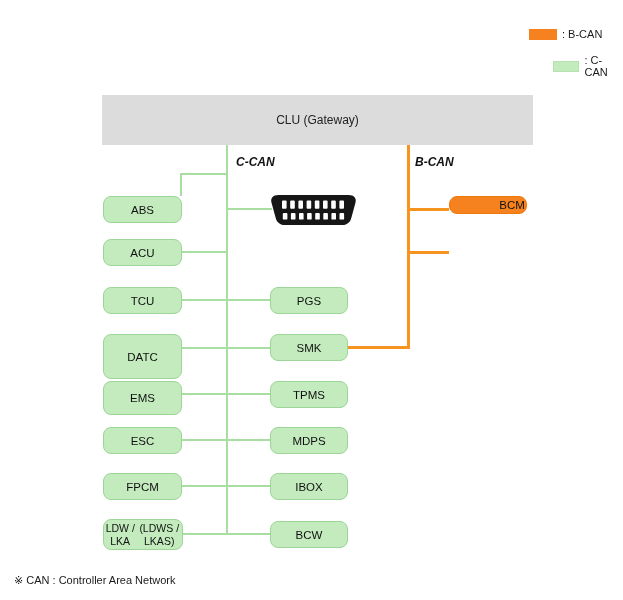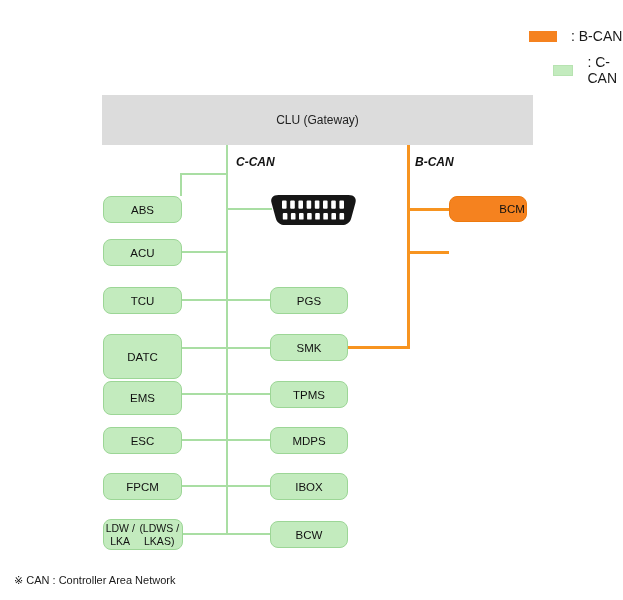--- a/index.html
+++ b/index.html
@@ -19,21 +19,21 @@
     background:#DCDCDC;display:flex;align-items:center;justify-content:center;
     font-size:12px;color:#222;box-sizing:border-box;
   }
   .gline{position:absolute;background:#A9DEA3;}
   .oline{position:absolute;background:#F79420;}
   .bus-label{position:absolute;font-size:12px;font-weight:bold;color:#111;font-style:italic;}
   .legend-row{position:absolute;display:flex;align-items:center;}
   .legend-swatch{width:28px;height:11px;display:inline-block;}
   .legend-swatch.orange{background:#F5821F;}
   .legend-swatch.green{background:#C3EBBE;border:1px solid #B7E3B1;box-sizing:border-box;}
-  .legend-label{font-size:14px;margin-left:14px;color:#1a1a1a;}
+  .legend-label{font-size:11px;margin-left:5px;color:#1a1a1a;}
   .footnote{position:absolute;left:14px;top:574px;font-size:11px;color:#1a1a1a;}
   .two-line{font-size:10.5px;line-height:1.18;flex-direction:row;}
   .obd-icon{position:absolute;left:269px;top:194px;width:89px;height:32px;}
 </style>
 </head>
 <body>
 
 <div class="canvas">
 
   <div class="legend-row" style="left:529px;top:28px;">
@@ -80,21 +80,21 @@
     <span>(LDWS / LKAS)</span>
   </div>
 
   <div class="node green-node" style="left:270px;top:287px;width:78px;height:27px;">PGS</div>
   <div class="node green-node" style="left:270px;top:334px;width:78px;height:27px;">SMK</div>
   <div class="node green-node" style="left:270px;top:381px;width:78px;height:27px;">TPMS</div>
   <div class="node green-node" style="left:270px;top:427px;width:78px;height:27px;">MDPS</div>
   <div class="node green-node" style="left:270px;top:473px;width:78px;height:27px;">IBOX</div>
   <div class="node green-node" style="left:270px;top:521px;width:78px;height:27px;">BCW</div>
 
-  <div class="node orange-node" style="left:449px;top:196px;width:78px;height:26px;padding-left:48px;">BCM</div>
+  <div class="node orange-node" style="left:449px;top:196px;width:78px;height:18px;padding-left:48px;">BCM</div>
 
   <div class="obd-icon">
     <svg width="89" height="32" viewBox="0 0 89 32" xmlns="http://www.w3.org/2000/svg">
       <path d="M9.5 1 H79.5 C85.2 1 87.8 4.3 86.4 9.1 L82.3 23.9 C81 28.7 77.7 31 72.9 31 H16.1 C11.3 31 8 28.7 6.7 23.9 L2.6 9.1 C1.2 4.3 3.8 1 9.5 1 Z" fill="#161616"></path>
       <g fill="#ffffff">
         <rect x="13.0" y="6.5" width="4.6" height="8.2" rx="0.9"></rect>
         <rect x="21.2" y="6.5" width="4.6" height="8.2" rx="0.9"></rect>
         <rect x="29.4" y="6.5" width="4.6" height="8.2" rx="0.9"></rect>
         <rect x="37.6" y="6.5" width="4.6" height="8.2" rx="0.9"></rect>
         <rect x="45.8" y="6.5" width="4.6" height="8.2" rx="0.9"></rect>

